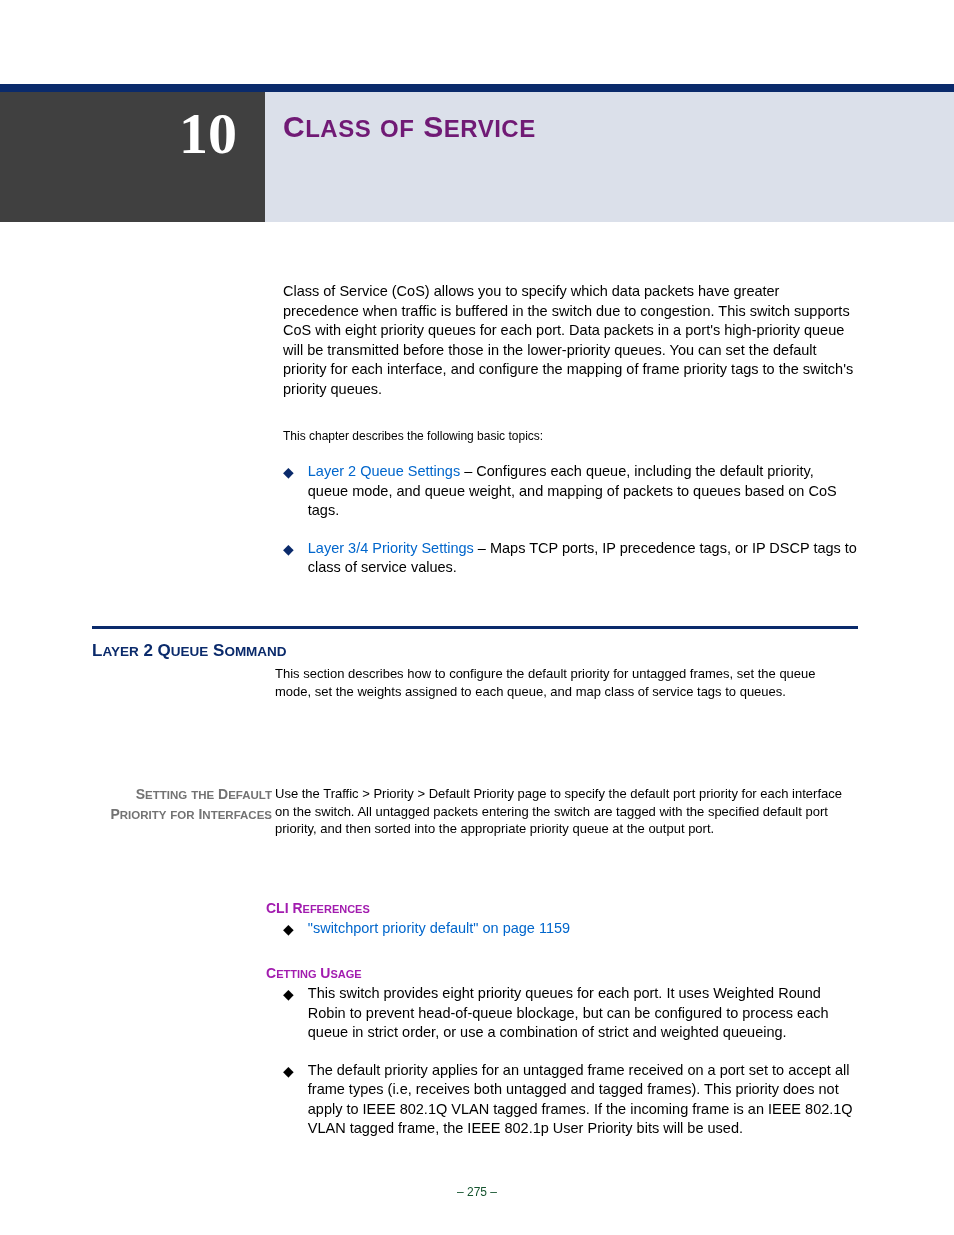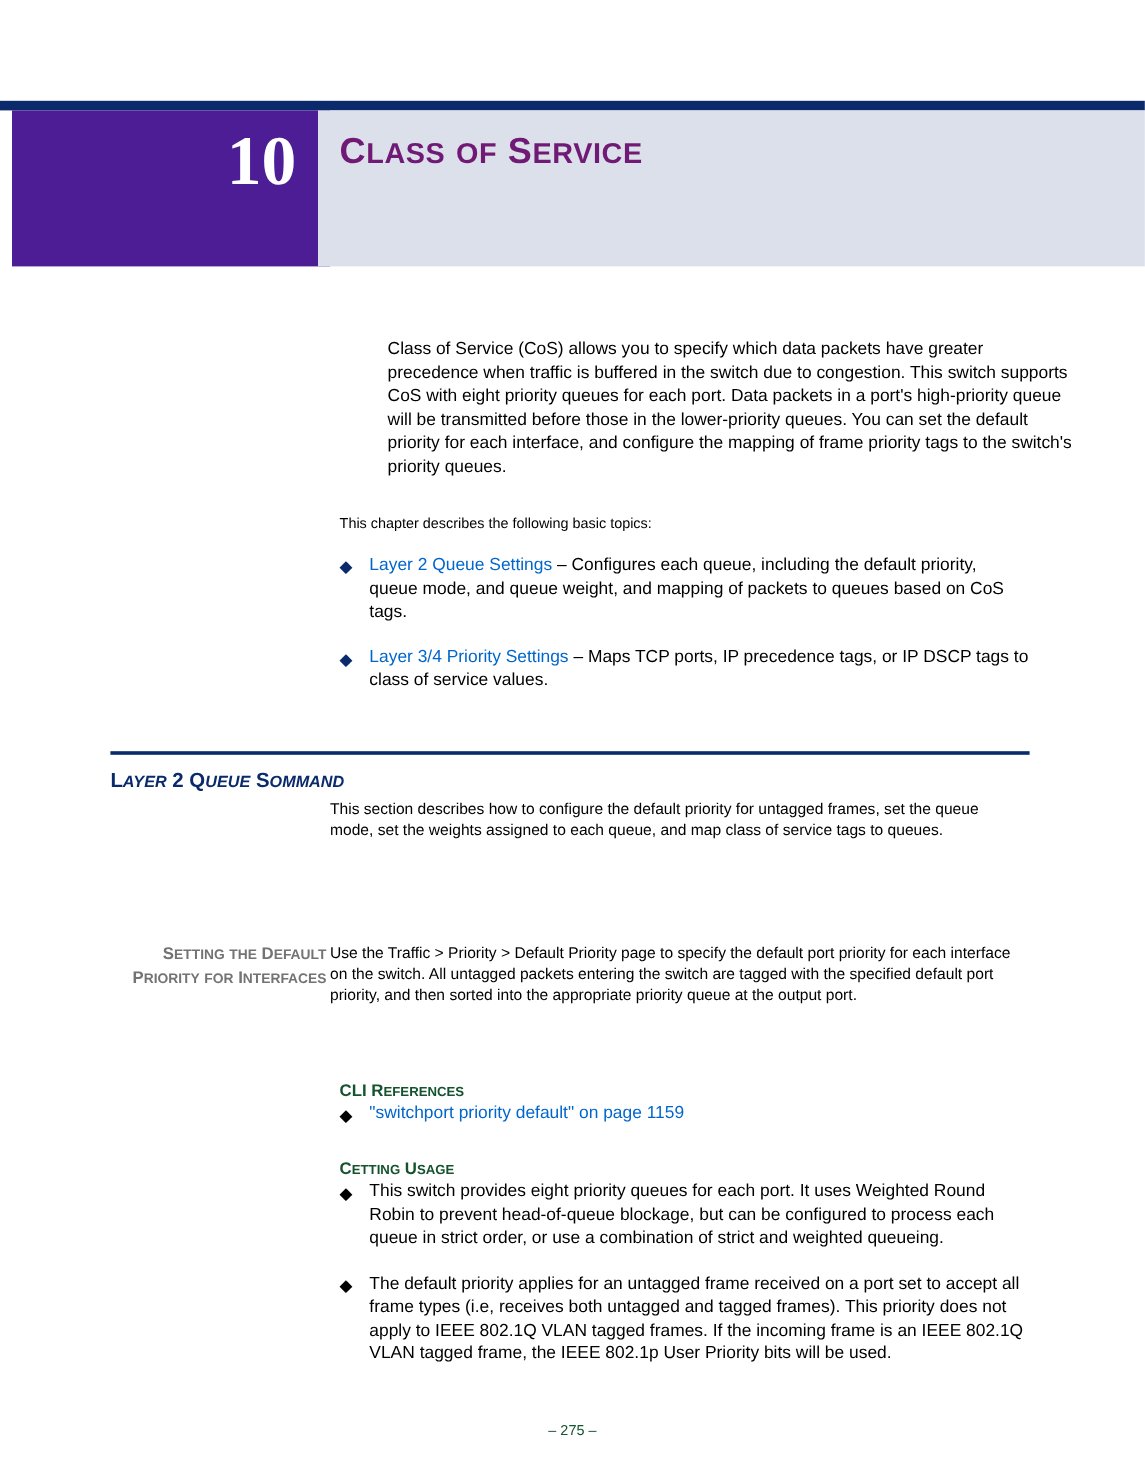--- a/index.html
+++ b/index.html
@@ -18,29 +18,28 @@
     width: 954px;
     height: 8px;
     background: #0a2a6b;
   }
   .chapter-block {
     position: absolute;
     top: 92px;
     left: 0;
     width: 265px;
     height: 130px;
-    background: #4c1d95;
+    background: #404040;
     color: #ffffff;
     font-size: 58px;
     font-weight: bold;
     font-family: "Times New Roman", serif;
     text-align: right;
     padding-right: 28px;
     padding-top: 8px;
-    margin-left: 10px;
   }
   .chapter-title-block {
     position: absolute;
     top: 92px;
     left: 265px;
     width: 689px;
     height: 130px;
     background: #dbe0ea;
   }
   .chapter-title {
@@ -55,21 +54,20 @@
   }
   .chapter-title .sc { font-size: 24px; }
   .intro-para {
     position: absolute;
     top: 282px;
     left: 283px;
     width: 575px;
     font-size: 14.5px;
     line-height: 1.35;
     color: #000;
-    margin-left: 40px;
   }
   .topics-intro {
     position: absolute;
     top: 428px;
     left: 283px;
     width: 575px;
     font-size: 12px;
     line-height: 1.35;
   }
   .bullet-list {
@@ -99,45 +97,45 @@
     height: 3px;
     background: #0a2a6b;
   }
   .section-heading {
     position: absolute;
     left: 92px;
     font-size: 17px;
     font-weight: bold;
     color: #0a2a6b;
   }
-  .section-heading .sc { font-size: 13.5px; font-style: italic; }
+  .section-heading .sc { font-size: 13.5px; }
   .section-para {
     position: absolute;
     left: 275px;
     width: 575px;
     font-size: 13px;
     line-height: 1.35;
   }
   .sidebar-heading {
     position: absolute;
     left: 92px;
     width: 180px;
     text-align: right;
     font-size: 14px;
     font-weight: bold;
     color: #737373;
     line-height: 1.4;
   }
   .sidebar-heading .sc { font-size: 11.5px; }
   .subhead {
     position: absolute;
-    left: 283px;
+    left: 266px;
     font-size: 14px;
     font-weight: bold;
-    color: #14532d;
+    color: #a21caf;
   }
   .subhead .sc { font-size: 11px; }
   .page-footer {
     position: absolute;
     bottom: 36px;
     left: 0;
     width: 954px;
     text-align: center;
     font-size: 12px;
     color: #14532d;

